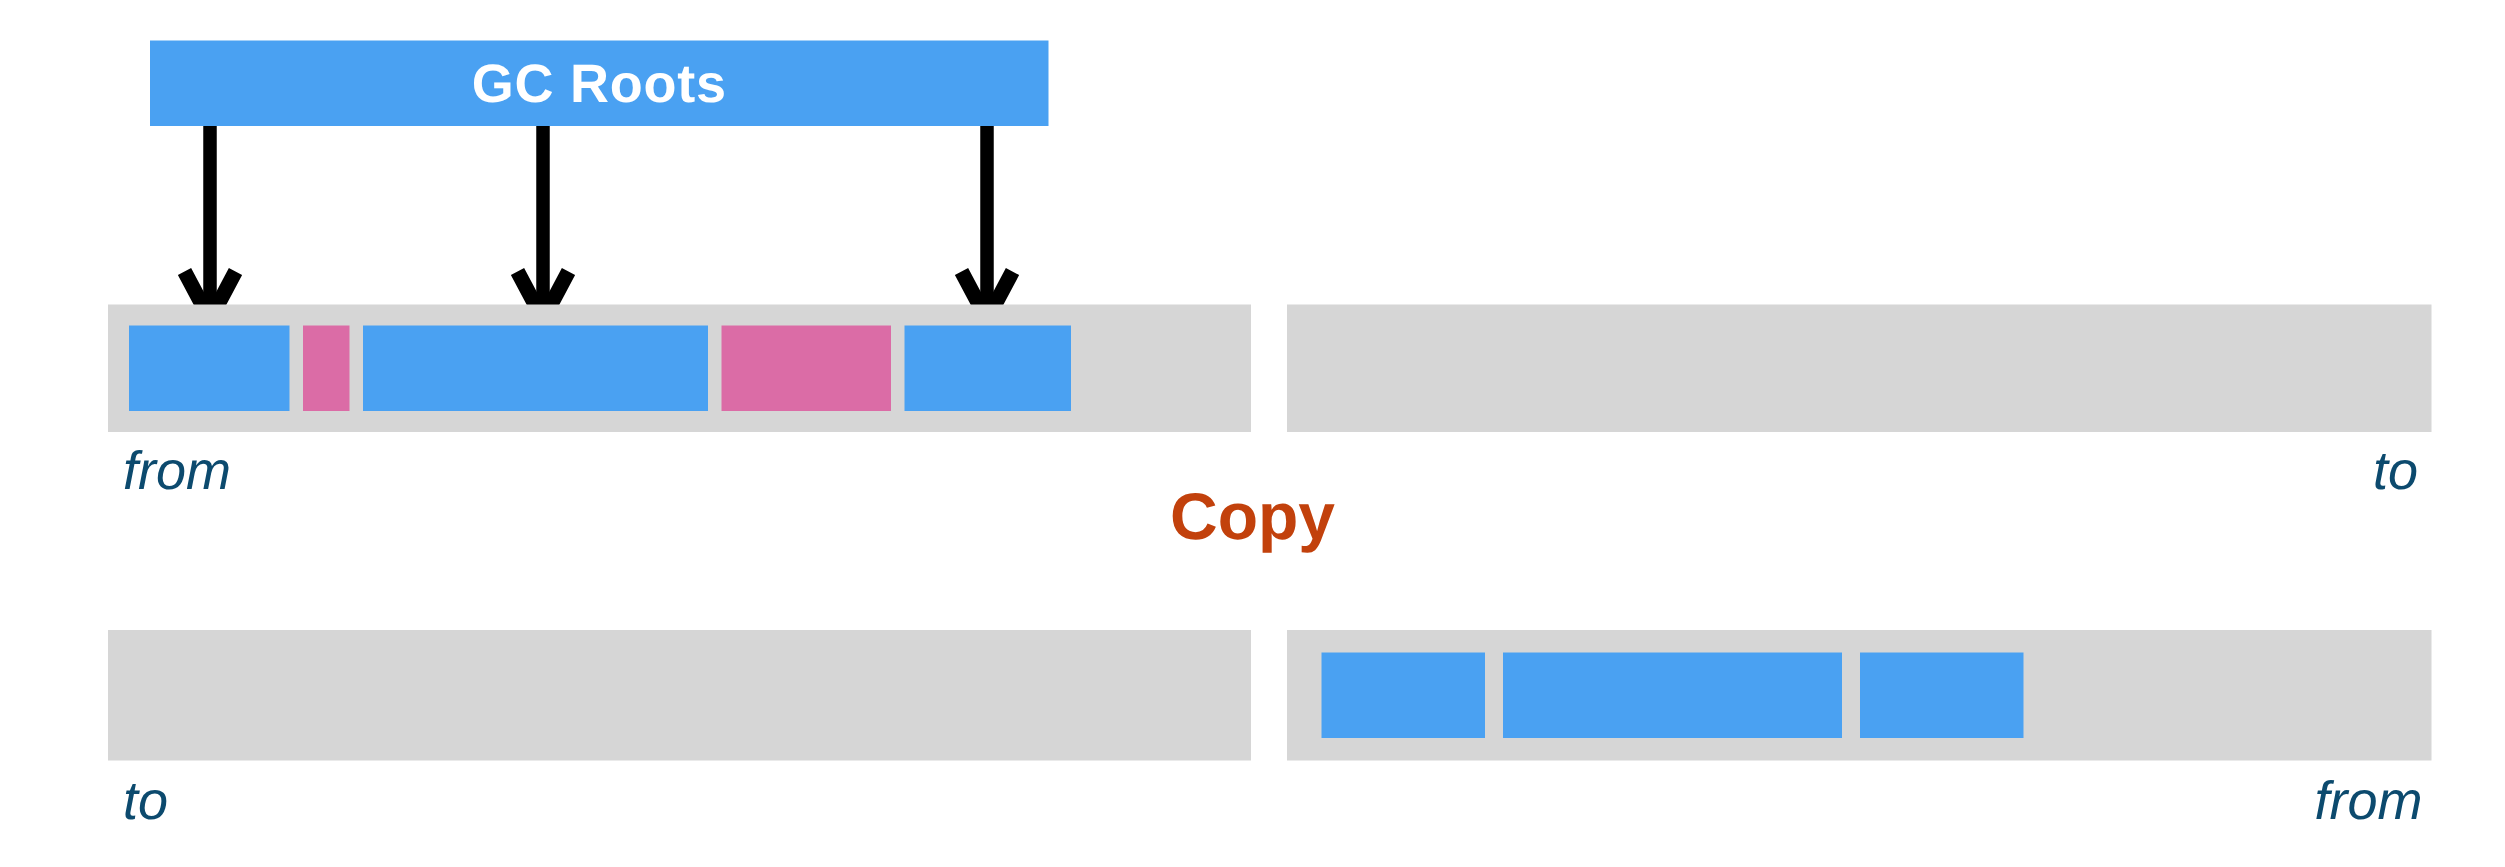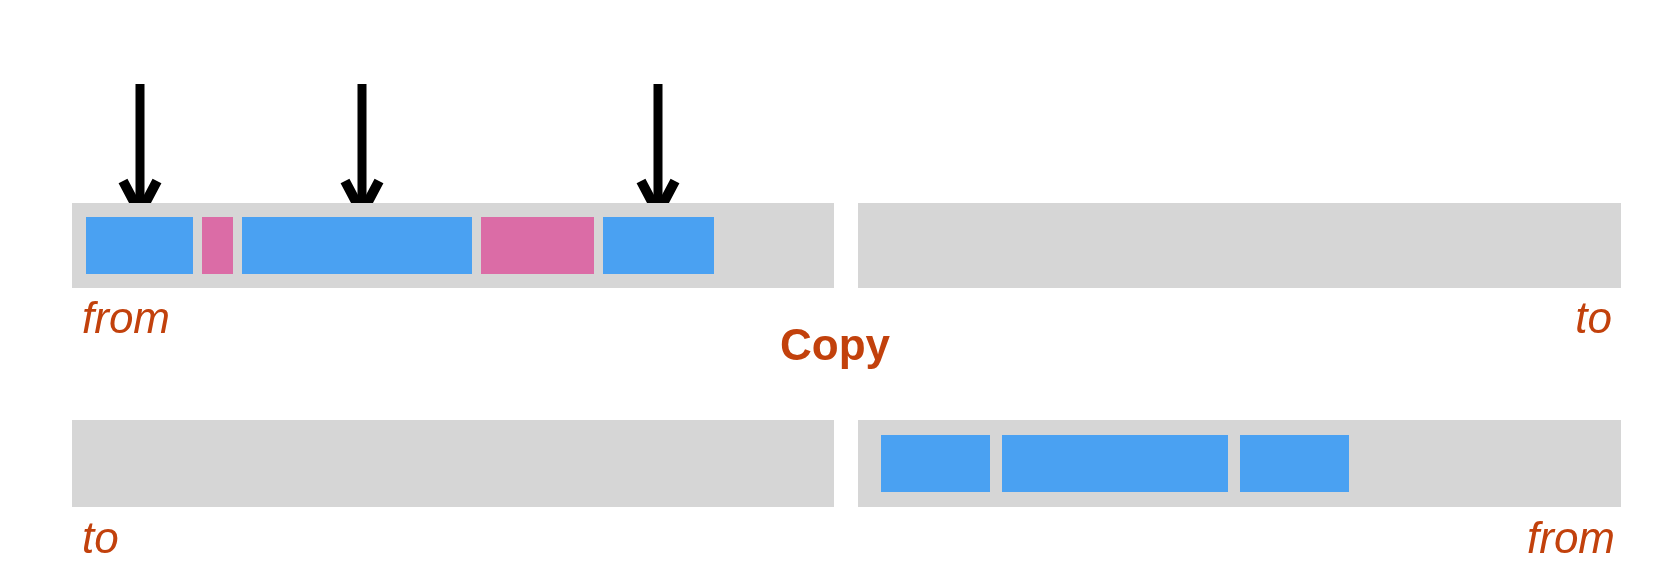--- a/index.html
+++ b/index.html
@@ -49,23 +49,23 @@
   .bar-from-after  { left: 858px; top: 420px; width: 763px; height: 87px; padding-left: 23px; gap: 12px; }
 
   .block { height: 57px; flex: 0 0 auto; }
   .block.live    { background: var(--live, #4AA1F2); }
   .block.garbage { background: var(--garbage, #DB6CA6); }
 
   
   .space-label {
     position: absolute;
     font-style: italic;
-    font-size: 44px;
+    font-size: 36px;
     line-height: 1.1;
-    color: #c2410c;
+    color: #0c4a6e;
   }
   .label-from-before { left: 82px;  top: 294px; }
   .label-to-before   { right: 58px; top: 294px; text-align: right; }
   .label-to-after    { left: 82px;  top: 514px; }
   .label-from-after  { right: 55px; top: 514px; text-align: right; }
 
   
   .copy-label {
     position: absolute;
     left: 0; right: 0;
@@ -74,20 +74,23 @@
     font-size: 44px;
     font-weight: bold;
     color: #c2410c;
   }
 </style>
 </head>
 <body>
 
 <div id="canvas">
 
+  <div class="gc-roots-box">
+    <span>GC Roots</span>
+  </div>
 
   <svg class="arrows-svg" viewBox="0 0 800 140" xmlns="http://www.w3.org/2000/svg">
     <g stroke="#000000" fill="none" stroke-miterlimit="12">
       <line x1="140" y1="0" x2="140" y2="124" stroke-width="9"></line>
       <polyline points="123,97 140,129 157,97" stroke-width="10"></polyline>
     </g>
     <g stroke="#000000" fill="none" stroke-miterlimit="12">
       <line x1="362" y1="0" x2="362" y2="124" stroke-width="9"></line>
       <polyline points="345,97 362,129 379,97" stroke-width="10"></polyline>
     </g>

